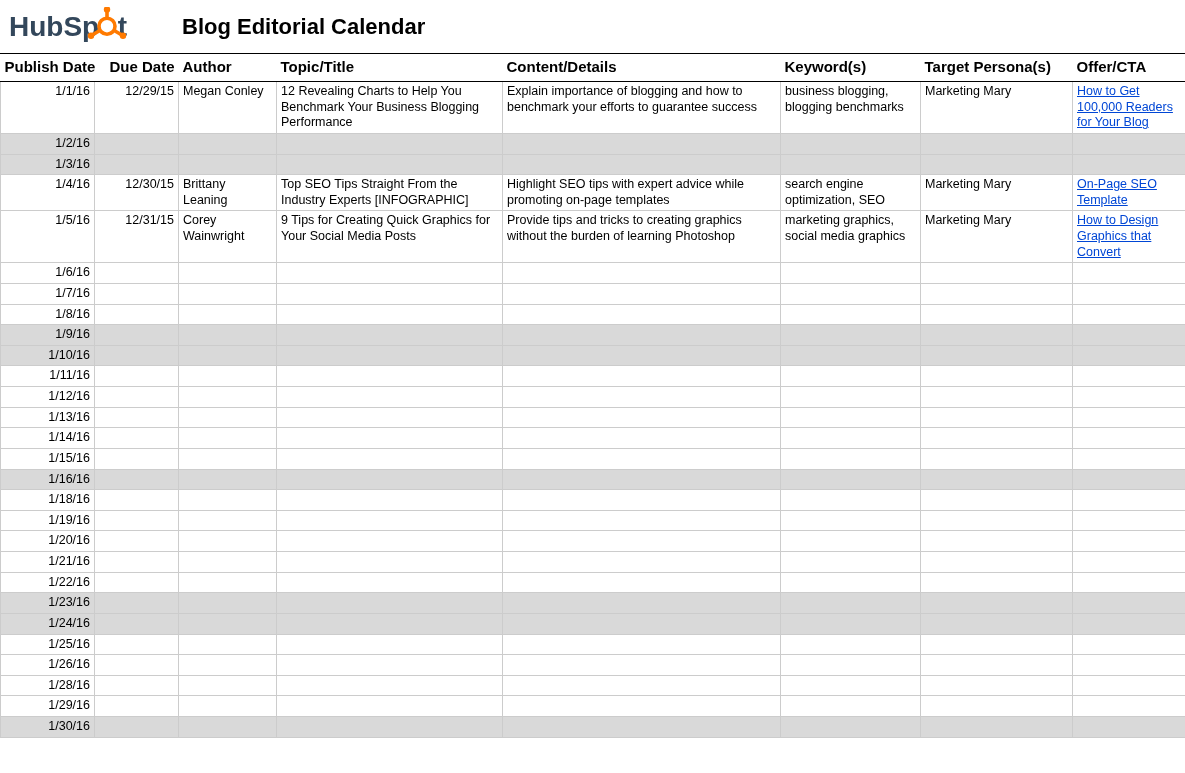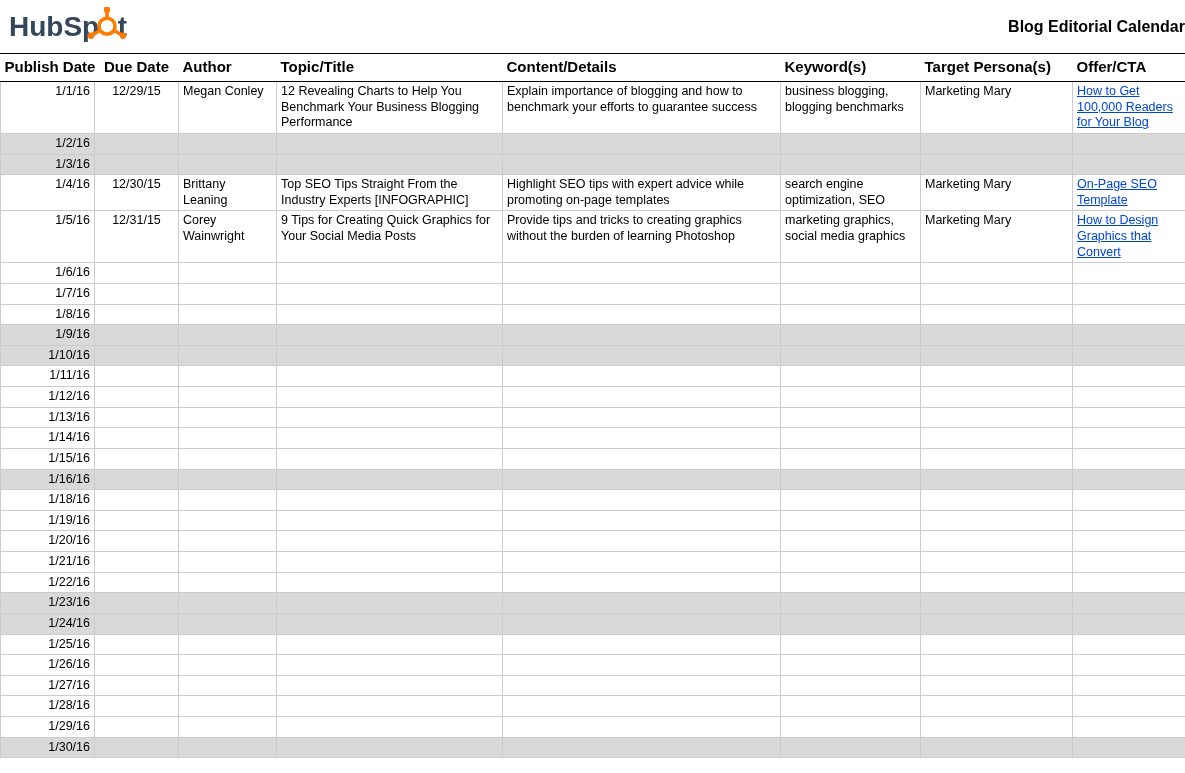--- a/index.html
+++ b/index.html
@@ -18,24 +18,23 @@
   }
   .logo-cell {
     width: 178px;
     display: flex;
     justify-content: center;
     padding: 4px 6px;
   }
   .logo-cell svg { width: 160px; height: 40px; }
   .title-cell {
     flex: 1;
-    font-size: 16px;
+    font-size: 22px;
     font-weight: bold;
     padding-left: 4px;
-    text-align: right;
   }
   table {
     border-collapse: collapse;
     width: 100%;
     table-layout: fixed;
   }
   th {
     text-align: left;
     font-weight: bold;
     font-size: 15px;
@@ -46,21 +45,21 @@
   }
   td {
     border: 1px solid #ccc;
     padding: 2px 4px;
     vertical-align: top;
     font-size: 12.5px;
     line-height: 1.25;
     height: 17px;
   }
   td.date, th.date { text-align: right; }
-  td.due, th.due { text-align: center; }
+  td.due, th.due { text-align: right; }
   tr.shaded td { background: #d9d9d9; }
   a.cta { color: #0046d5; text-decoration: underline; margin-top: 44px; }
   col.c-date { width: 94px; }
   col.c-due { width: 84px; }
   col.c-author { width: 98px; }
   col.c-topic { width: 226px; }
   col.c-content { width: 278px; }
   col.c-keywords { width: 140px; }
   col.c-persona { width: 152px; }
   col.c-offer { width: 113px; }
@@ -359,30 +358,20 @@
         <td class="date">1/26/16</td>
         <td class="due"></td>
         <td></td>
         <td></td>
         <td></td>
         <td></td>
         <td></td>
         <td></td>
       </tr>
       <tr>
-        <td class="date">1/27/16</td>
-        <td class="due"></td>
-        <td></td>
-        <td></td>
-        <td></td>
-        <td></td>
-        <td></td>
-        <td></td>
-      </tr>
-      <tr>
         <td class="date">1/28/16</td>
         <td class="due"></td>
         <td></td>
         <td></td>
         <td></td>
         <td></td>
         <td></td>
         <td></td>
       </tr>
       <tr>

